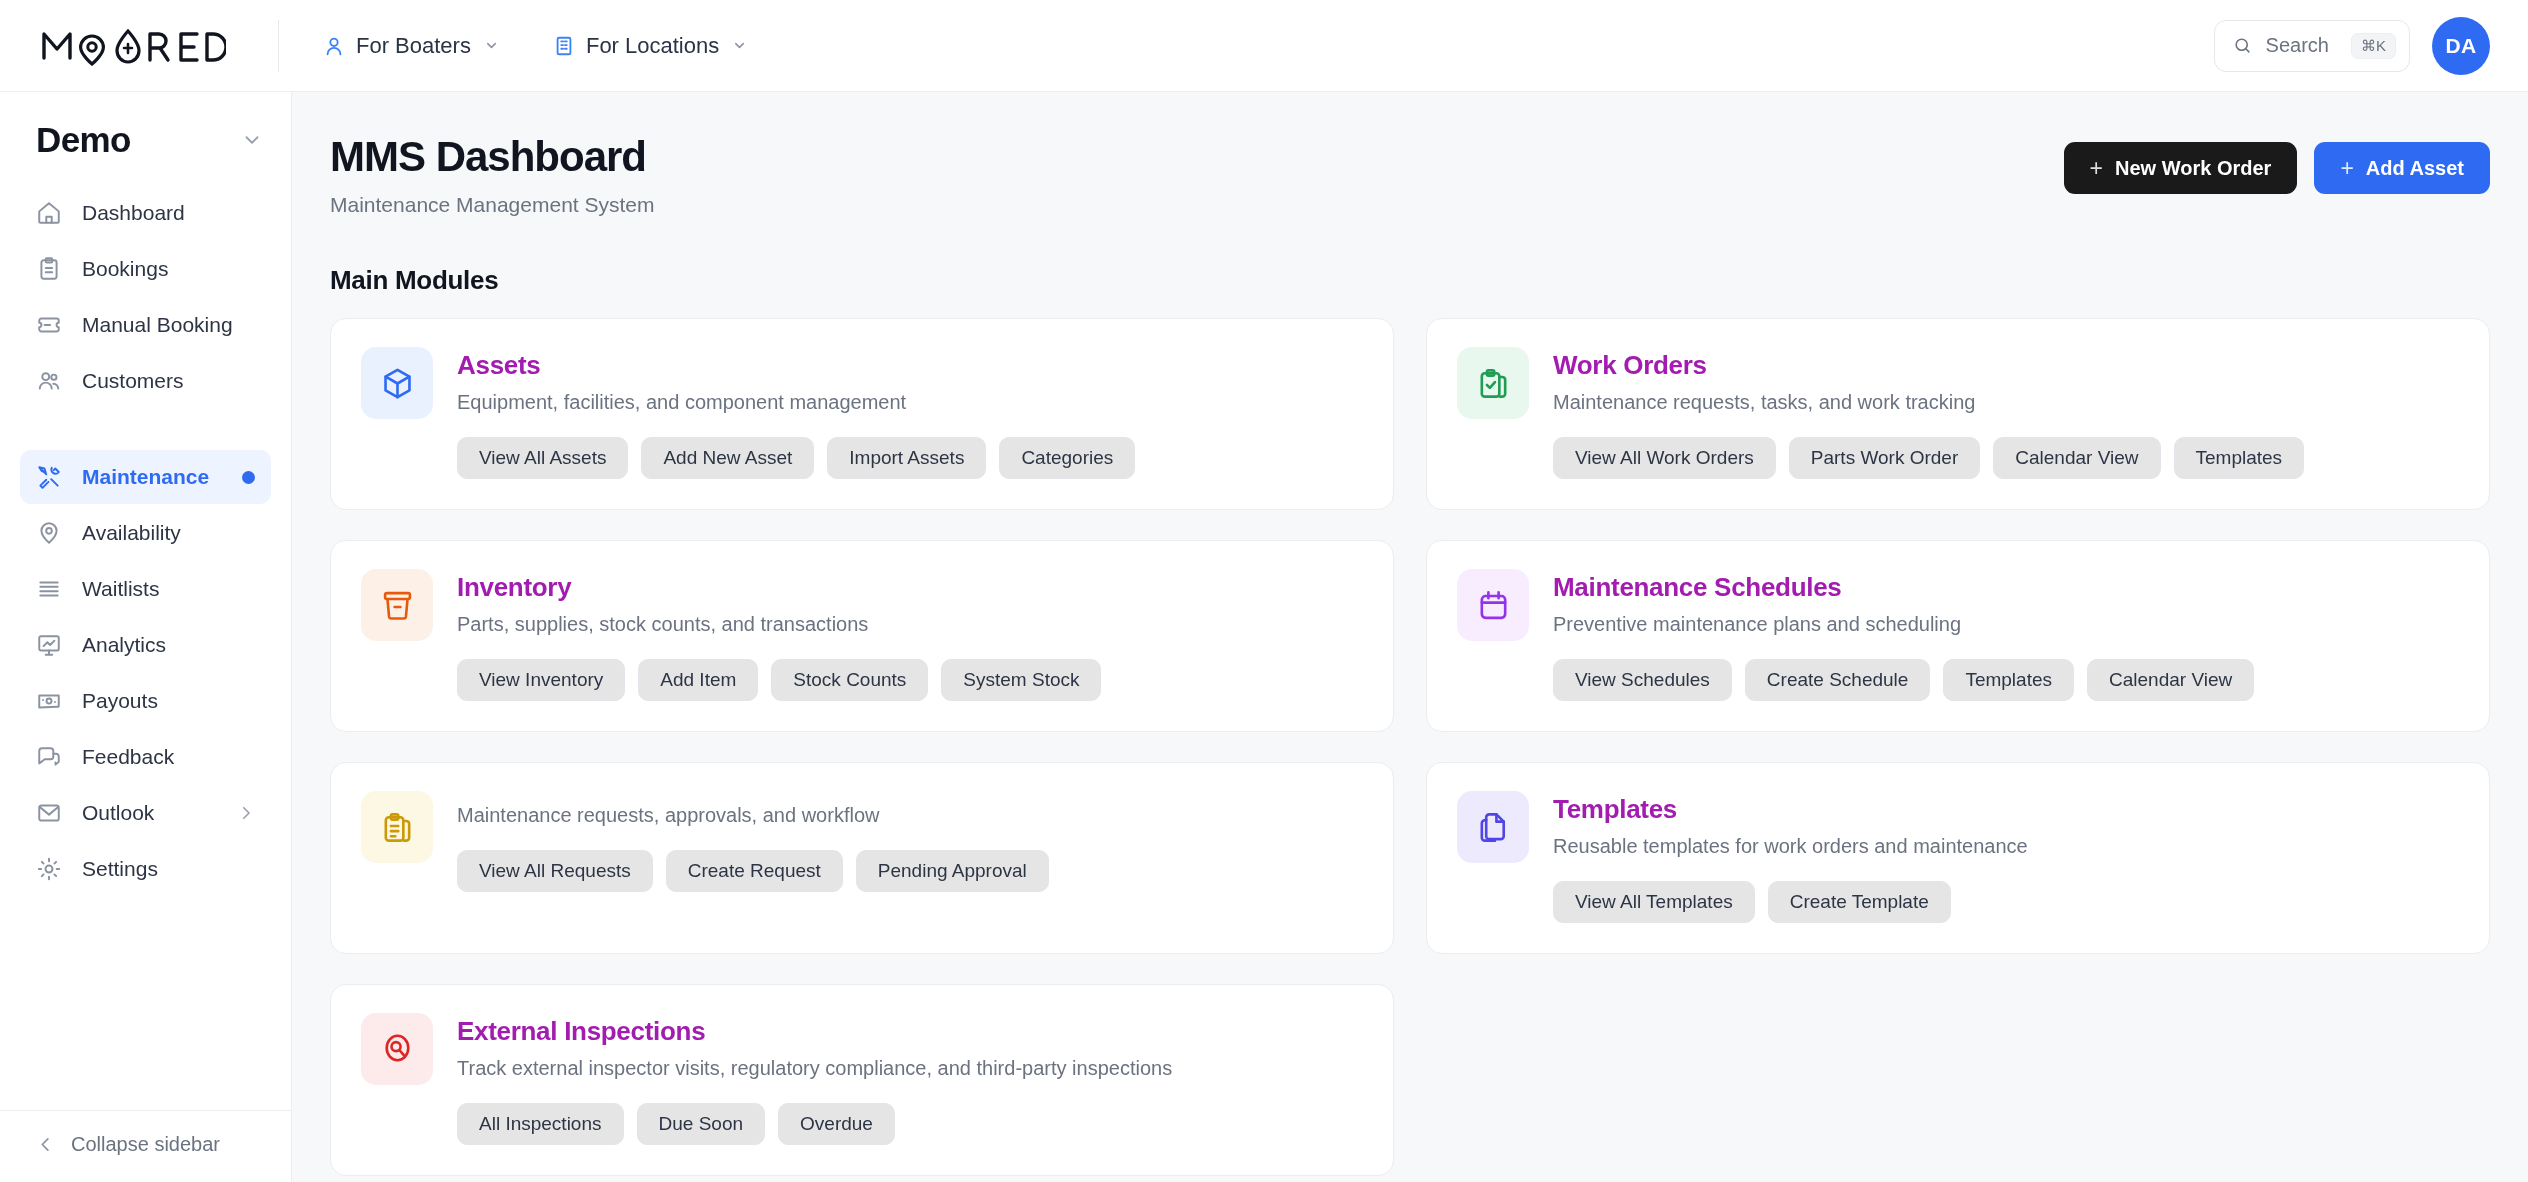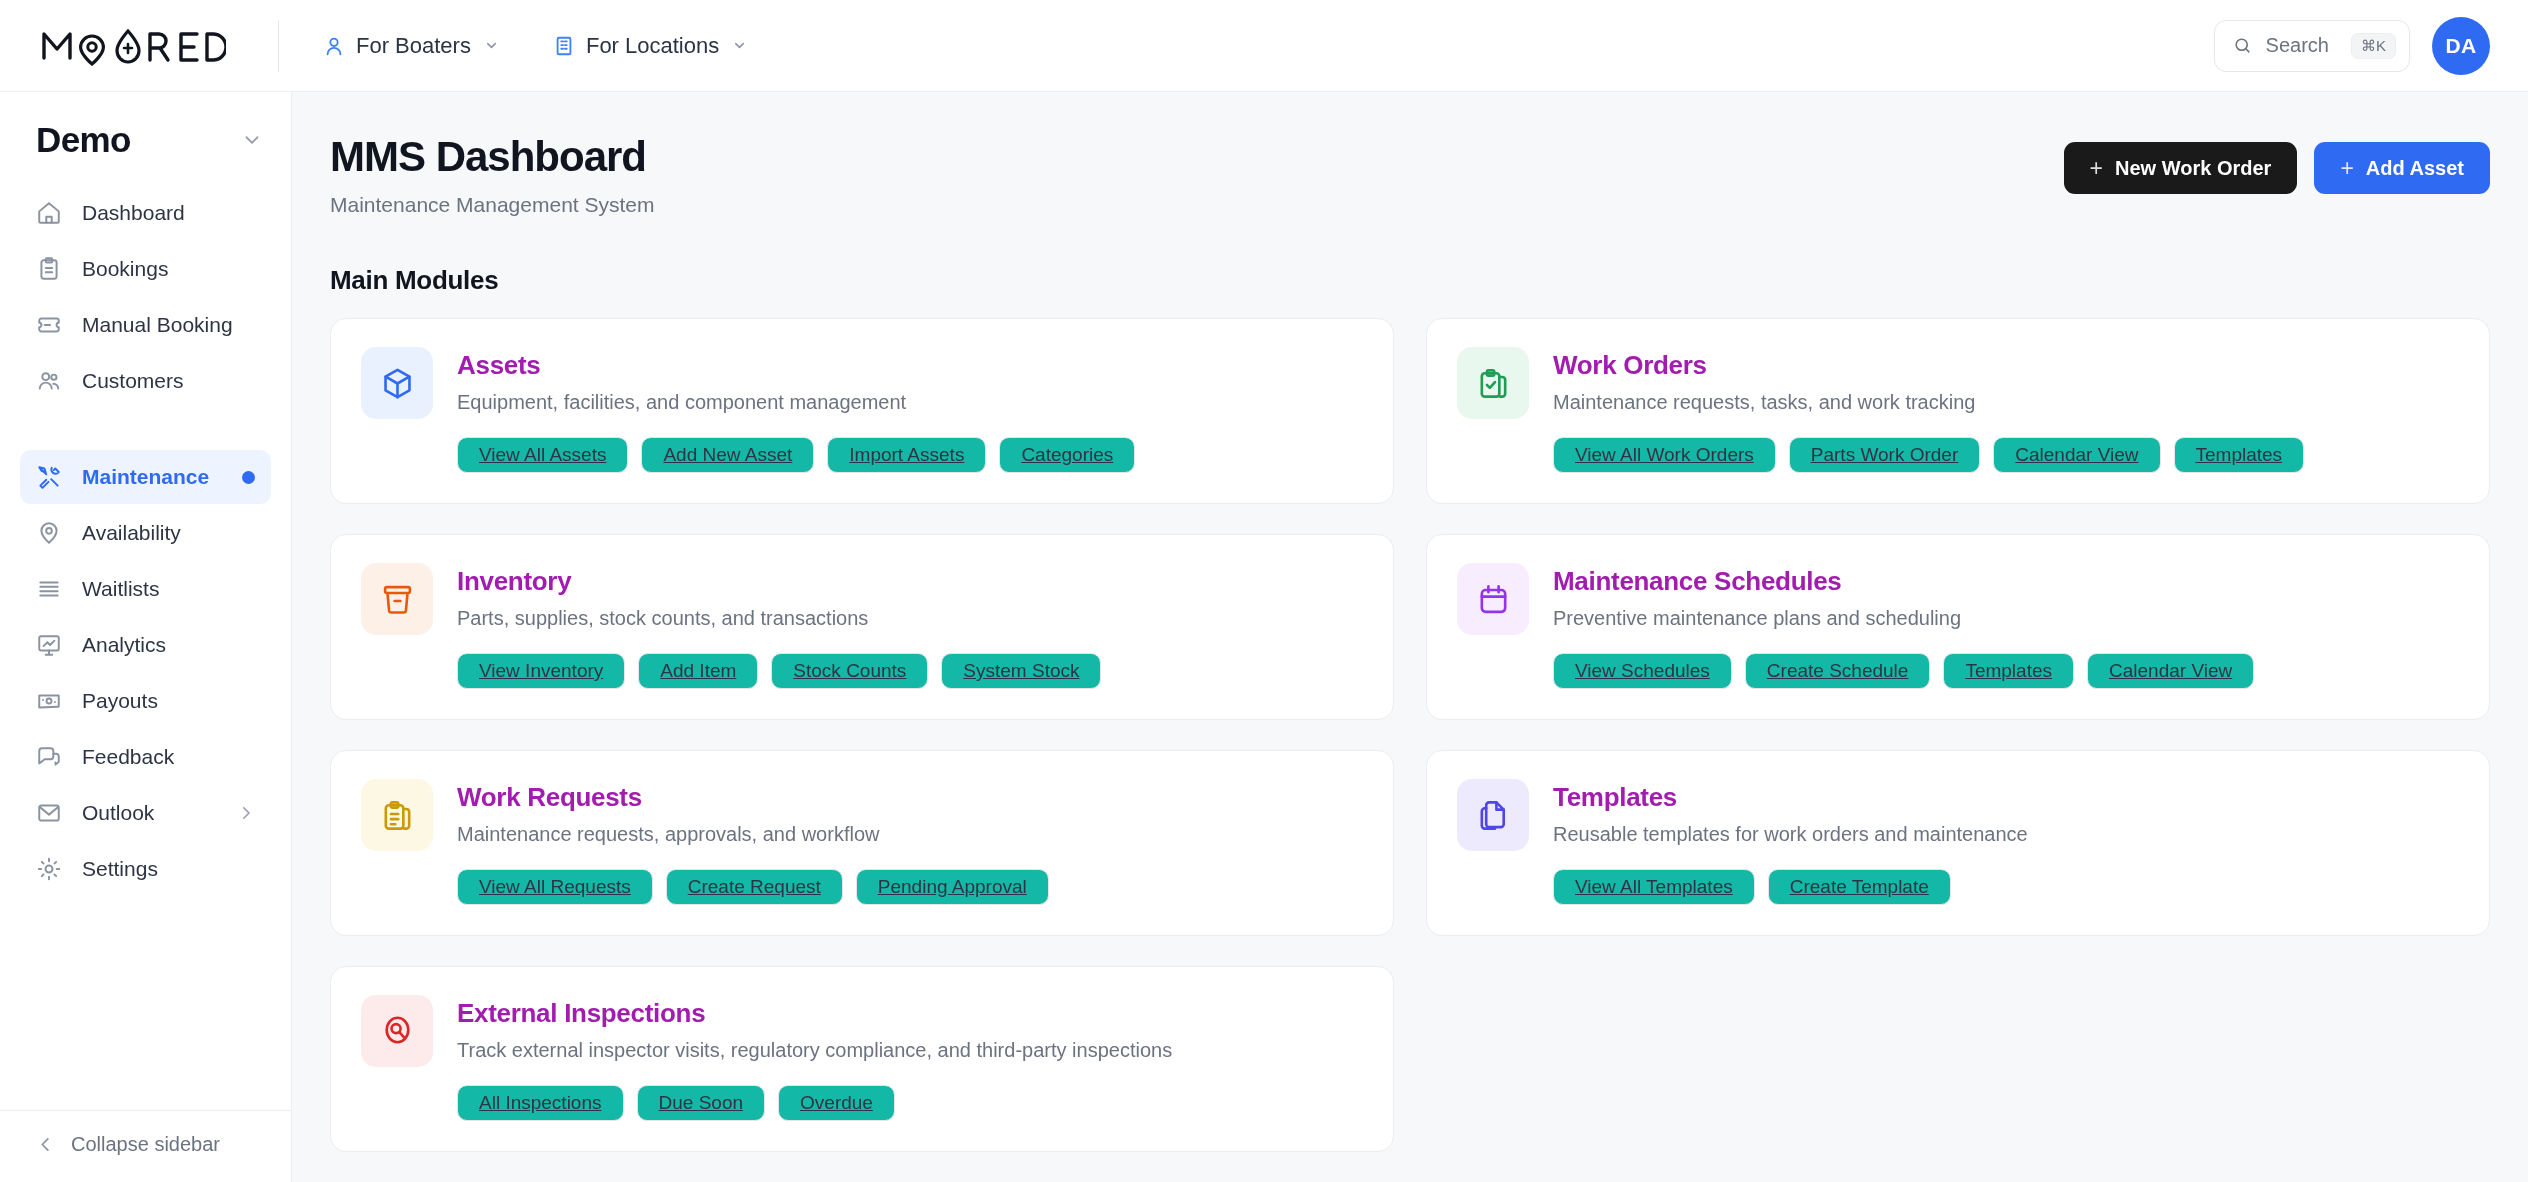--- a/index.html
+++ b/index.html
@@ -118,23 +118,23 @@
   .card-ic {
     width: 72px; height: 72px; min-width: 72px; border-radius: 15px;
     display: flex; align-items: center; justify-content: center;
   }
   .card-ic svg { width: 35px; height: 35px; }
   .card-body { flex: 1; min-width: 0; padding-top: 3px; }
   .card-title { font-size: 26px; font-weight: 700; color: #a21caf; letter-spacing: -.3px; }
   .card-desc { font-size: 20px; color: #6b7280; margin-top: 10px; }
   .chips { display: flex; flex-wrap: wrap; gap: 13px; margin-top: 23px; }
   .chip {
-    border: 1px solid #e3e5e9; border-radius: 10px; background: #14b8a6;
-    height: 36px; padding: 0 21px; font-size: 19px; color: #2d3545;
-    display: flex; align-items: center; cursor: pointer; white-space: nowrap; text-decoration: underline;
+    border: 1px solid #e3e5e9; border-radius: 10px; background: #e5e5e5;
+    height: 42px; padding: 0 21px; font-size: 19px; color: #2d3545;
+    display: flex; align-items: center; cursor: pointer; white-space: nowrap;
   }
 </style>
 </head>
 <body>
 
 <div class="app">
 
   <div class="topbar">
     <div class="logo">
       <svg width="186" height="40" viewBox="0 0 186 40" fill="none" aria-hidden="true">
@@ -409,21 +409,20 @@
         <div class="card">
           <div class="card-ic" style="background:#fdf8e3">
             <svg viewBox="0 0 24 24" fill="none" stroke="#cb9a08" stroke-width="1.8" stroke-linecap="round" stroke-linejoin="round">
                 <rect x="4" y="5" width="12" height="16" rx="2"></rect>
                 <rect x="7.5" y="3" width="5" height="3.6" rx="1"></rect>
                 <path d="M7.5 11h5M7.5 14.5h5M7.5 18h3"></path>
                 <path d="M16 7.5h2a2 2 0 012 2V19a2 2 0 01-2 2h-1.5"></path>
               </svg>
           </div>
           <div class="card-body">
-            <div class="card-title">Work Requests</div>
             <div class="card-desc">Maintenance requests, approvals, and workflow</div>
             <div class="chips">
               <div class="chip">View All Requests</div>
               <div class="chip">Create Request</div>
               <div class="chip">Pending Approval</div>
             </div>
           </div>
         </div>
 
         <div class="card">

